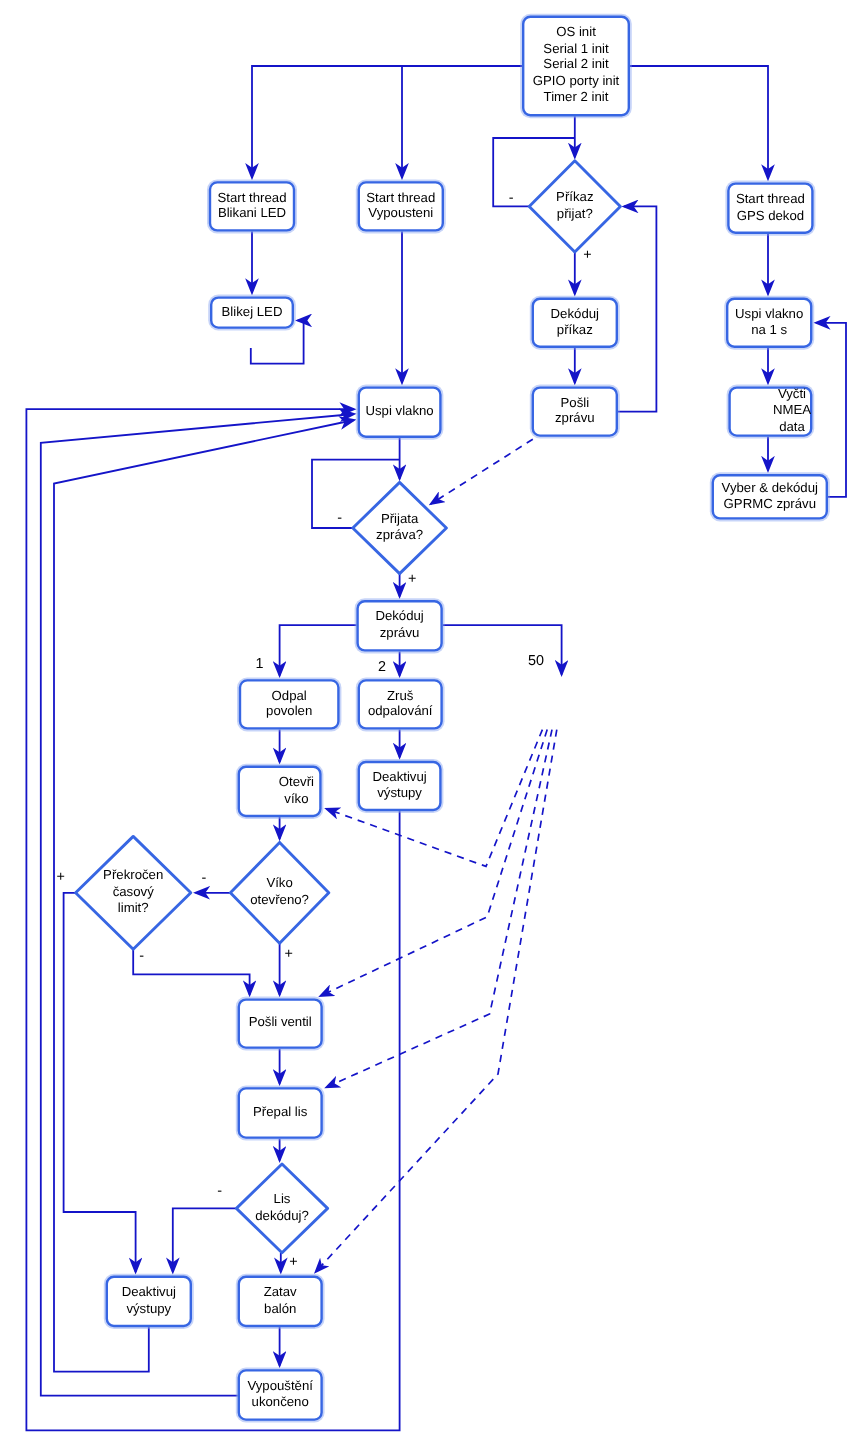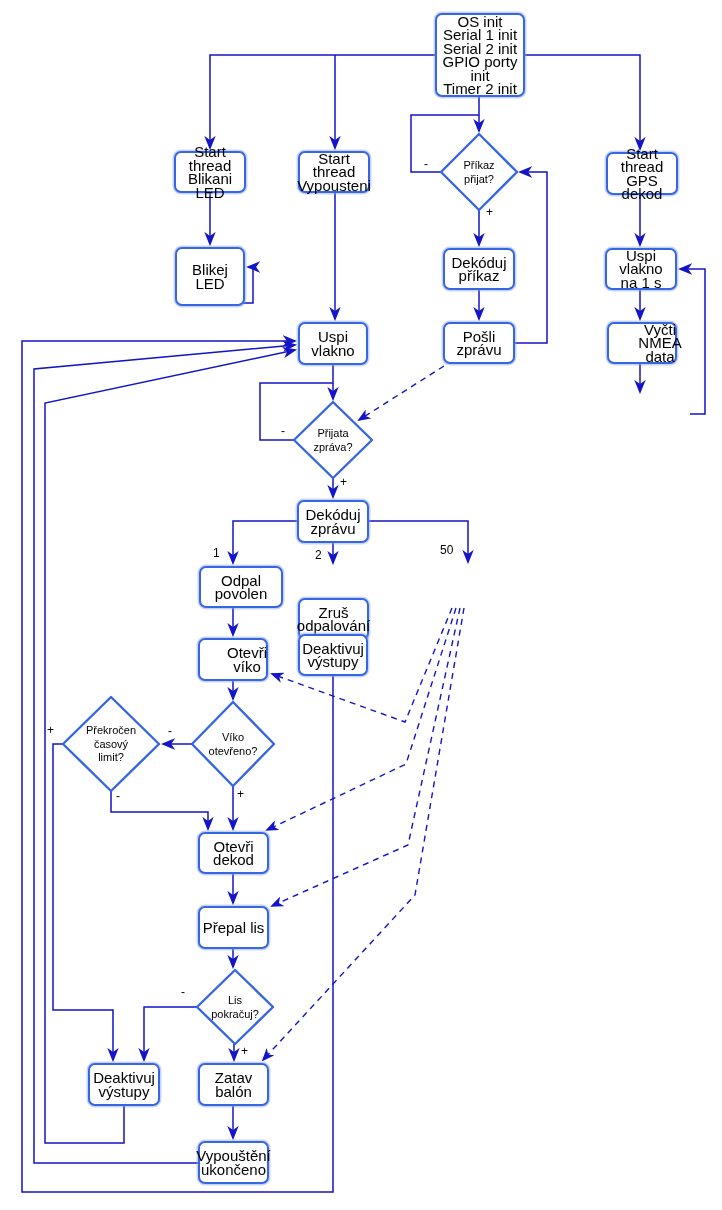--- a/index.html
+++ b/index.html
@@ -5,21 +5,21 @@
   html,body{margin:0;padding:0;background:#fff;}
   #canvas{position:relative;width:722px;height:1210px;background:#fff;overflow:hidden;
           font-family:"Liberation Sans", sans-serif;}
   #edges{position:absolute;left:0;top:0;}
   .edge{fill:none;stroke:#1414c8;stroke-width:1.5;}
   .edge.dashed{stroke-dasharray:6 5;stroke-width:1.4;}
   .diamond{fill:#ffffff;stroke:#3766e3;stroke-width:2.4;stroke-linejoin:round;}
   .node{position:absolute;display:flex;align-items:center;justify-content:center;
         text-align:center;background:#fff;border:2px solid #3766e3;border-radius:7px;
         box-shadow:0 0 0 1.5px rgba(130,160,240,.45);
-        font-size:15px;line-height:13.5px;white-space:pre-line;color:#000;box-sizing:border-box;}
+        font-size:11px;line-height:13.5px;white-space:pre-line;color:#000;box-sizing:border-box;}
   .dtext{position:absolute;transform:translate(-50%,-50%);text-align:center;
          font-size:11px;line-height:13.5px;white-space:pre-line;color:#000;width:90px;}
   .elabel{position:absolute;font-size:12px;color:#000;}
 </style>
 </head>
 <body>
 
 <div id="canvas">
 
   <svg id="edges" width="722" height="1210" viewBox="0 0 722 1210">
@@ -83,59 +83,61 @@
 Serial 1 init
 Serial 2 init
 GPIO porty init
 Timer 2 init</div>
   <div class="node" style="left:174px;top:151px;width:72px;height:42px;">Start thread
 Blikani LED</div>
   <div class="node" style="left:298px;top:151px;width:72px;height:42px;">Start thread
 Vypousteni</div>
   <div class="node" style="left:606px;top:152px;width:72px;height:43px;">Start thread
 GPS dekod</div>
-  <div class="node" style="left:175px;top:247px;width:70px;height:59px;">Blikej LED</div>
+  <div class="node" style="left:175px;top:247px;width:70px;height:27px;">Blikej LED</div>
   <div class="node" style="left:443px;top:248px;width:72px;height:42px;">Dekóduj
 příkaz</div>
   <div class="node" style="left:443px;top:322px;width:72px;height:42px;">Pošli
 zprávu</div>
   <div class="node" style="left:298px;top:322px;width:70px;height:43px;">Uspi vlakno</div>
   <div class="node" style="left:605px;top:248px;width:72px;height:42px;">Uspi vlakno
 na 1 s</div>
   <div class="node" style="left:607px;top:322px;width:70px;height:42px;padding-left:36px;">Vyčti NMEA
 data</div>
+  <div class="node" style="left:593px;top:395px;width:97px;height:38px;">Vyber &amp; dekóduj
+GPRMC zprávu</div>
   <div class="node" style="left:297px;top:500px;width:72px;height:43px;">Dekóduj
 zprávu</div>
   <div class="node" style="left:199px;top:566px;width:84px;height:42px;">Odpal
 povolen</div>
-  <div class="node" style="left:298px;top:566px;width:71px;height:42px;margin-top:32px;">Zruš
+  <div class="node" style="left:298px;top:566px;width:71px;height:42px;">Zruš
 odpalování</div>
   <div class="node" style="left:198px;top:638px;width:70px;height:43px;padding-left:28px;">Otevři víko</div>
   <div class="node" style="left:298px;top:634px;width:70px;height:42px;">Deaktivuj
 výstupy</div>
-  <div class="node" style="left:198px;top:832px;width:71px;height:42px;">Otevři dekod</div>
+  <div class="node" style="left:198px;top:832px;width:71px;height:42px;">Pošli ventil</div>
   <div class="node" style="left:198px;top:906px;width:71px;height:43px;">Přepal lis</div>
   <div class="node" style="left:88px;top:1063px;width:72px;height:43px;">Deaktivuj
 výstupy</div>
   <div class="node" style="left:198px;top:1063px;width:71px;height:43px;">Zatav
 balón</div>
   <div class="node" style="left:198px;top:1141px;width:71px;height:43px;">Vypouštění
 ukončeno</div>
 
   <div class="dtext" style="left:479px;top:172px;">Příkaz
 přijat?</div>
   <div class="dtext" style="left:333px;top:440px;">Přijata
 zpráva?</div>
   <div class="dtext" style="left:233px;top:744px;">Víko
 otevřeno?</div>
   <div class="dtext" style="left:111px;top:744px;">Překročen
 časový
 limit?</div>
   <div class="dtext" style="left:235px;top:1007px;">Lis
-pokračuj?</div>
+dekóduj?</div>
 
   <span class="elabel" style="left:424px;top:157px;">-</span>
   <span class="elabel" style="left:486px;top:205px;">+</span>
   <span class="elabel" style="left:281px;top:424px;">-</span>
   <span class="elabel" style="left:340px;top:475px;">+</span>
   <span class="elabel" style="left:213px;top:546px;">1</span>
   <span class="elabel" style="left:315px;top:548px;">2</span>
   <span class="elabel" style="left:440px;top:543px;">50</span>
   <span class="elabel" style="left:168px;top:724px;">-</span>
   <span class="elabel" style="left:237px;top:787px;">+</span>

